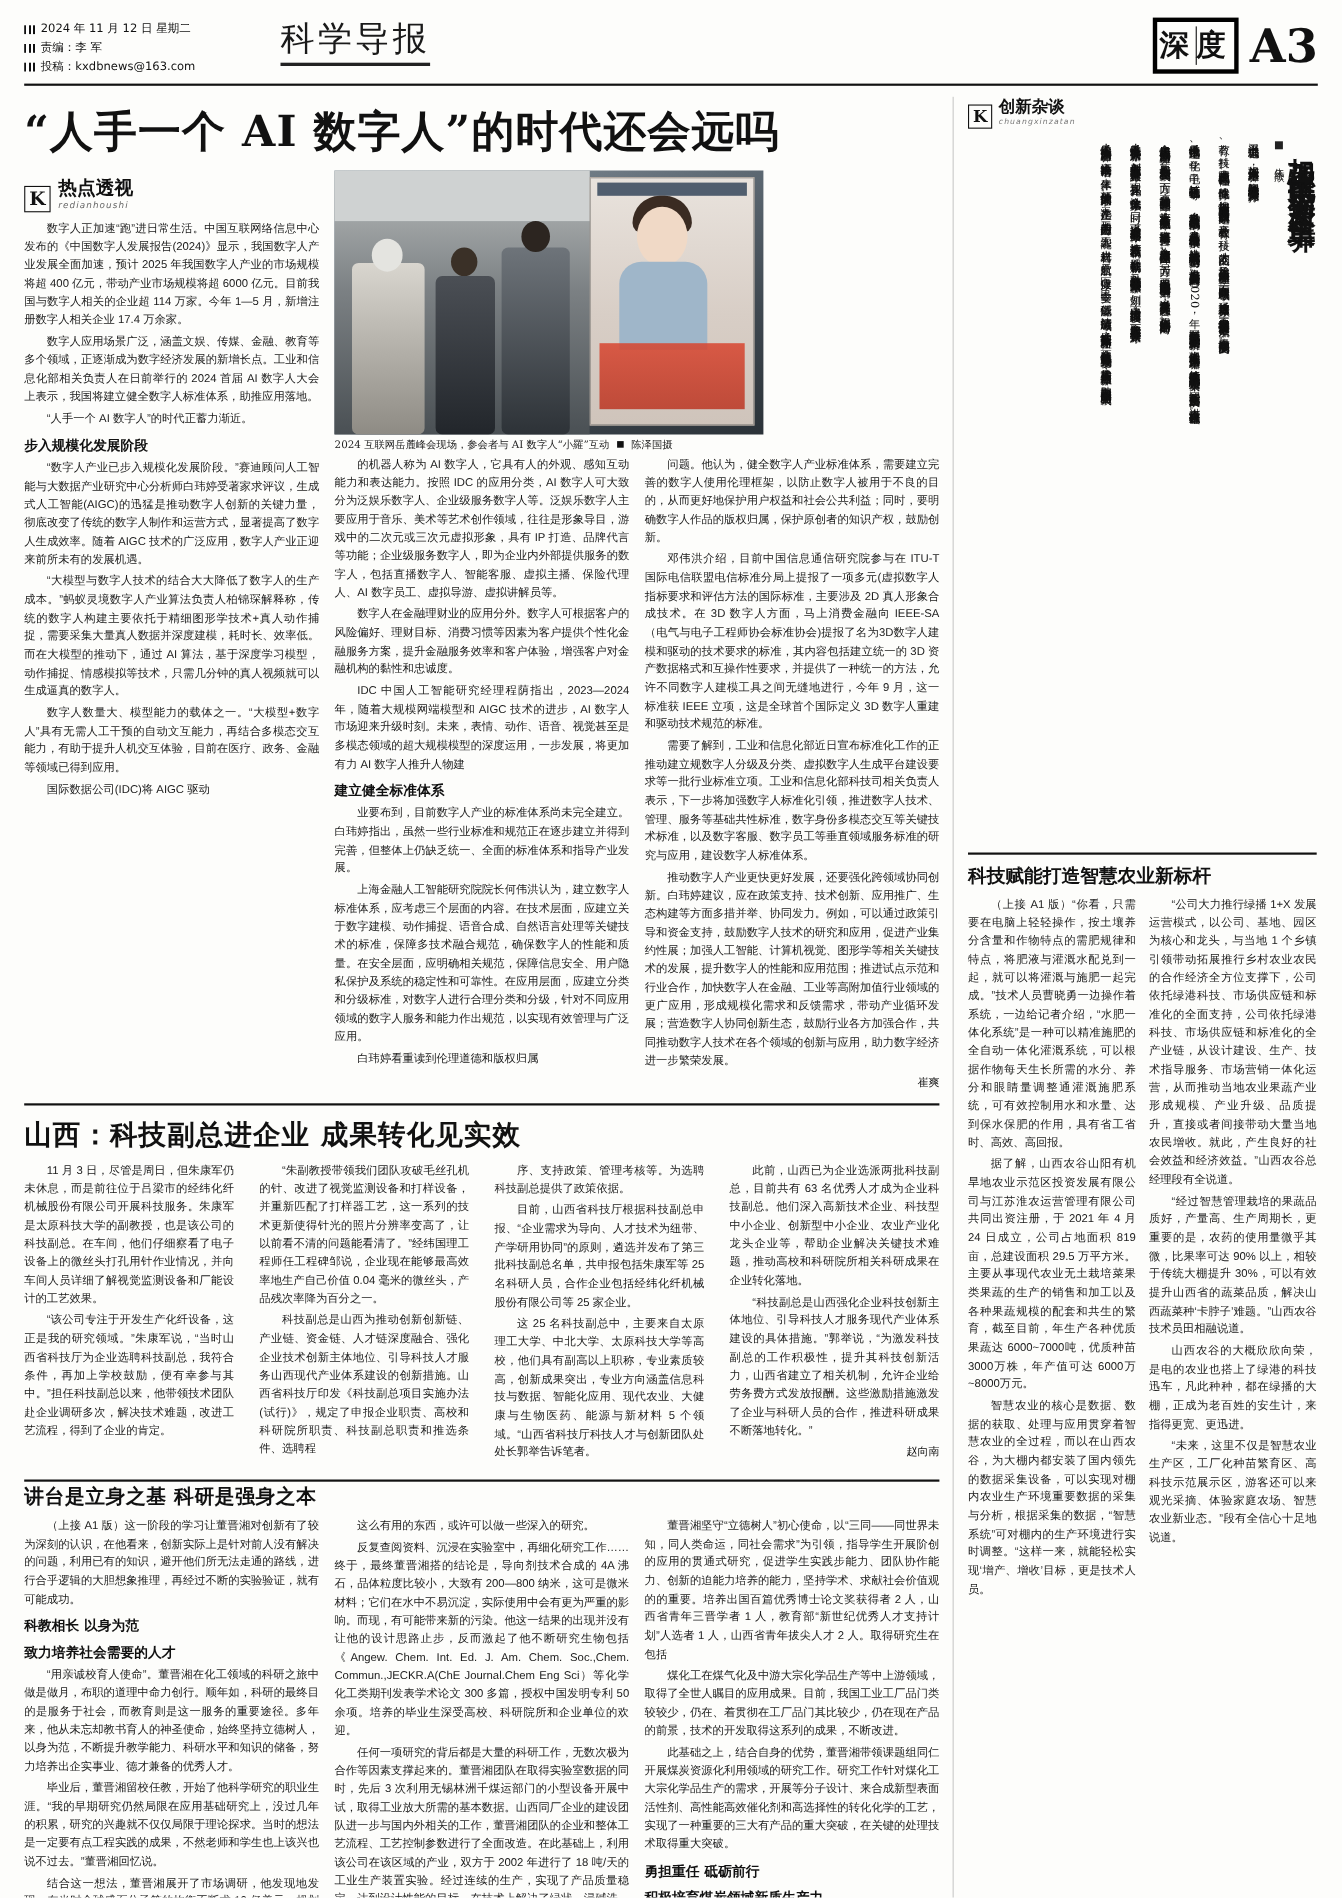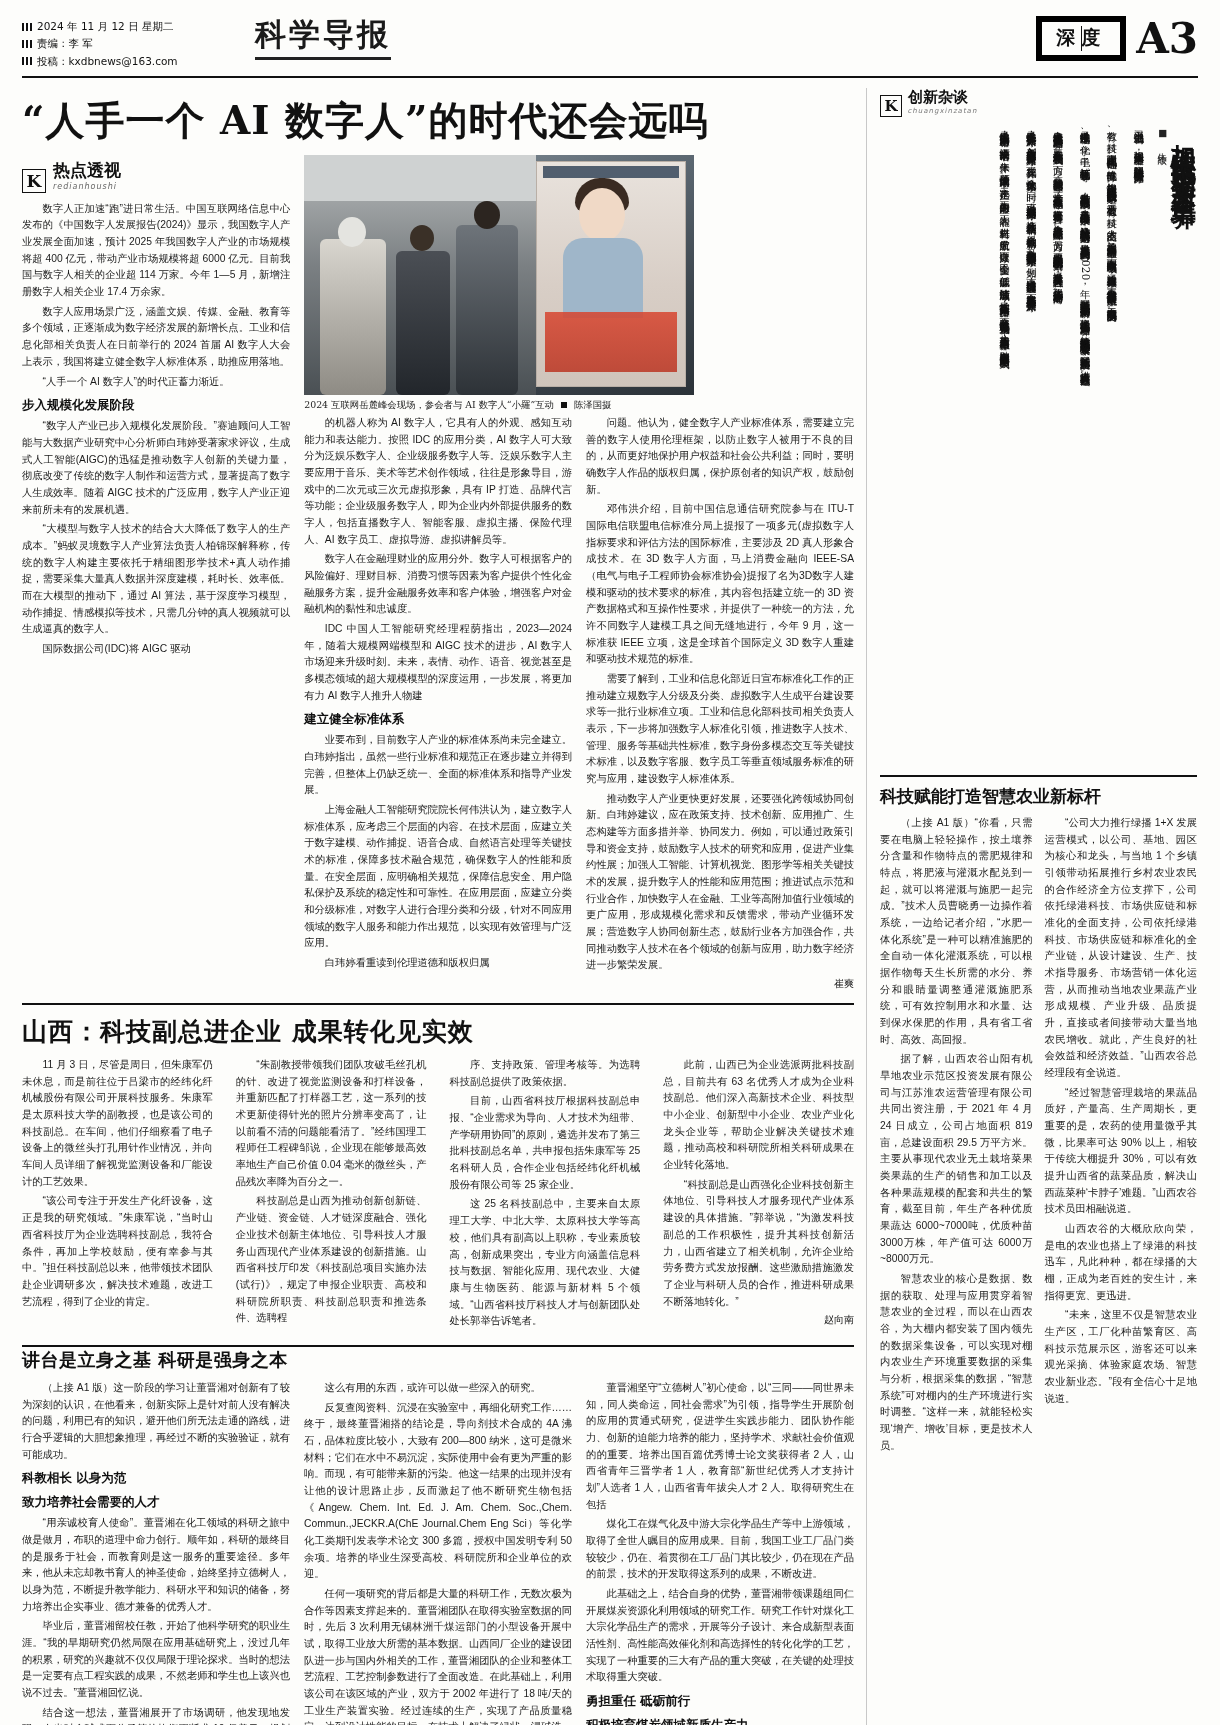--- a/index.html
+++ b/index.html
@@ -15,26 +15,26 @@
   .page { position:relative; width:1220px; height:1725px; padding:14px 22px 10px 22px; }
 
   
   .masthead { display:flex; align-items:flex-start; border-bottom:2px solid #111; padding-bottom:6px; }
   .mh-left { width:215px; font-size:10.5px; line-height:1.65; color:#111; padding-top:4px; }
   .mh-left div { display:flex; align-items:center; }
   .mh-bar { display:inline-block; width:11px; height:8px;
             background:repeating-linear-gradient(90deg,#111 0 2px,#fff 2px 4px);
             margin-right:4px; }
   .mh-center { flex:1; text-align:left; padding-left:18px; }
-  .logo { font-family:"DejaVu Serif","Liberation Serif",serif; font-weight:bold; font-size:31px;
+  .logo { font-family:"DejaVu Serif","Liberation Serif",serif; font-weight:normal; font-size:31px;
           letter-spacing:3px; color:#1a1a1a; display:inline-block; position:relative; }
   .logo::after { content:""; display:block; height:3px; background:#222; margin-top:1px; }
   .mh-right { width:260px; display:flex; align-items:center; justify-content:flex-end; gap:10px; padding-top:2px;}
-  .deep-box { border:6px solid #000000; padding:3px 14px 4px; font-family:"DejaVu Serif","Liberation Serif",serif;
-              font-weight:bold; font-size:19px; letter-spacing:6px; position:relative; }
+  .deep-box { border:4px solid #000000; padding:3px 2px 4px; font-family:"DejaVu Serif","Liberation Serif",serif;
+              font-weight:bold; font-size:27px; letter-spacing:6px; position:relative; }
   .deep-box::after{content:"";position:absolute;left:50%;top:4px;bottom:4px;width:1px;background:#111;}
   .pagenum { font-family:"DejaVu Serif","Liberation Serif",serif; font-weight:bold; font-size:42px; line-height:1; }
 
   
   .body-grid { display:flex; gap:0; margin-top:10px; }
   .col-main { width:845px; padding-right:12px; border-right:1px solid #c8c8c8; }
   .col-side { width:330px; padding-left:13px; }
 
   h1.headline { font-family:"DejaVu Serif","Liberation Serif",serif; font-weight:bold;
                 font-size:39px; letter-spacing:1px; margin:10px 0 12px 0; line-height:1.15; }
@@ -156,20 +156,21 @@
               <div class="ktext">热点透视</div>
               <div class="kpin">redianhoushi</div>
             </div>
           </div>
           <p class="t">数字人正加速“跑”进日常生活。中国互联网络信息中心发布的《中国数字人发展报告(2024)》显示，我国数字人产业发展全面加速，预计 2025 年我国数字人产业的市场规模将超 400 亿元，带动产业市场规模将超 6000 亿元。目前我国与数字人相关的企业超 114 万家。今年 1—5 月，新增注册数字人相关企业 17.4 万余家。</p>
           <p class="t">数字人应用场景广泛，涵盖文娱、传媒、金融、教育等多个领域，正逐渐成为数字经济发展的新增长点。工业和信息化部相关负责人在日前举行的 2024 首届 AI 数字人大会上表示，我国将建立健全数字人标准体系，助推应用落地。</p>
           <p class="t">“人手一个 AI 数字人”的时代正蓄力渐近。</p>
           <h3 class="sub left">步入规模化发展阶段</h3>
           <p class="t">“数字人产业已步入规模化发展阶段。”赛迪顾问人工智能与大数据产业研究中心分析师白玮婷受著家求评议，生成式人工智能(AIGC)的迅猛是推动数字人创新的关键力量，彻底改变了传统的数字人制作和运营方式，显著提高了数字人生成效率。随着 AIGC 技术的广泛应用，数字人产业正迎来前所未有的发展机遇。</p>
           <p class="t">“大模型与数字人技术的结合大大降低了数字人的生产成本。”蚂蚁灵境数字人产业算法负责人柏锦琛解释称，传统的数字人构建主要依托于精细图形学技术+真人动作捕捉，需要采集大量真人数据并深度建模，耗时长、效率低。而在大模型的推动下，通过 AI 算法，基于深度学习模型，动作捕捉、情感模拟等技术，只需几分钟的真人视频就可以生成逼真的数字人。</p>
+          <p class="t">数字人数量大、模型能力的载体之一。“大模型+数字人”具有无需人工干预的自动文互能力，再结合多模态交互能力，有助于提升人机交互体验，目前在医疗、政务、金融等领域已得到应用。</p>
           <p class="t">国际数据公司(IDC)将 AIGC 驱动</p>
         </div>
 
         <div class="tcol" style="flex:2.05;">
           <div class="photo-wrap">
             <div class="photo">
               <div class="ph-left"></div>
               <div class="ph-ceiling"></div>
               <div class="ph-person p1"></div>
               <div class="p1-h"></div>

